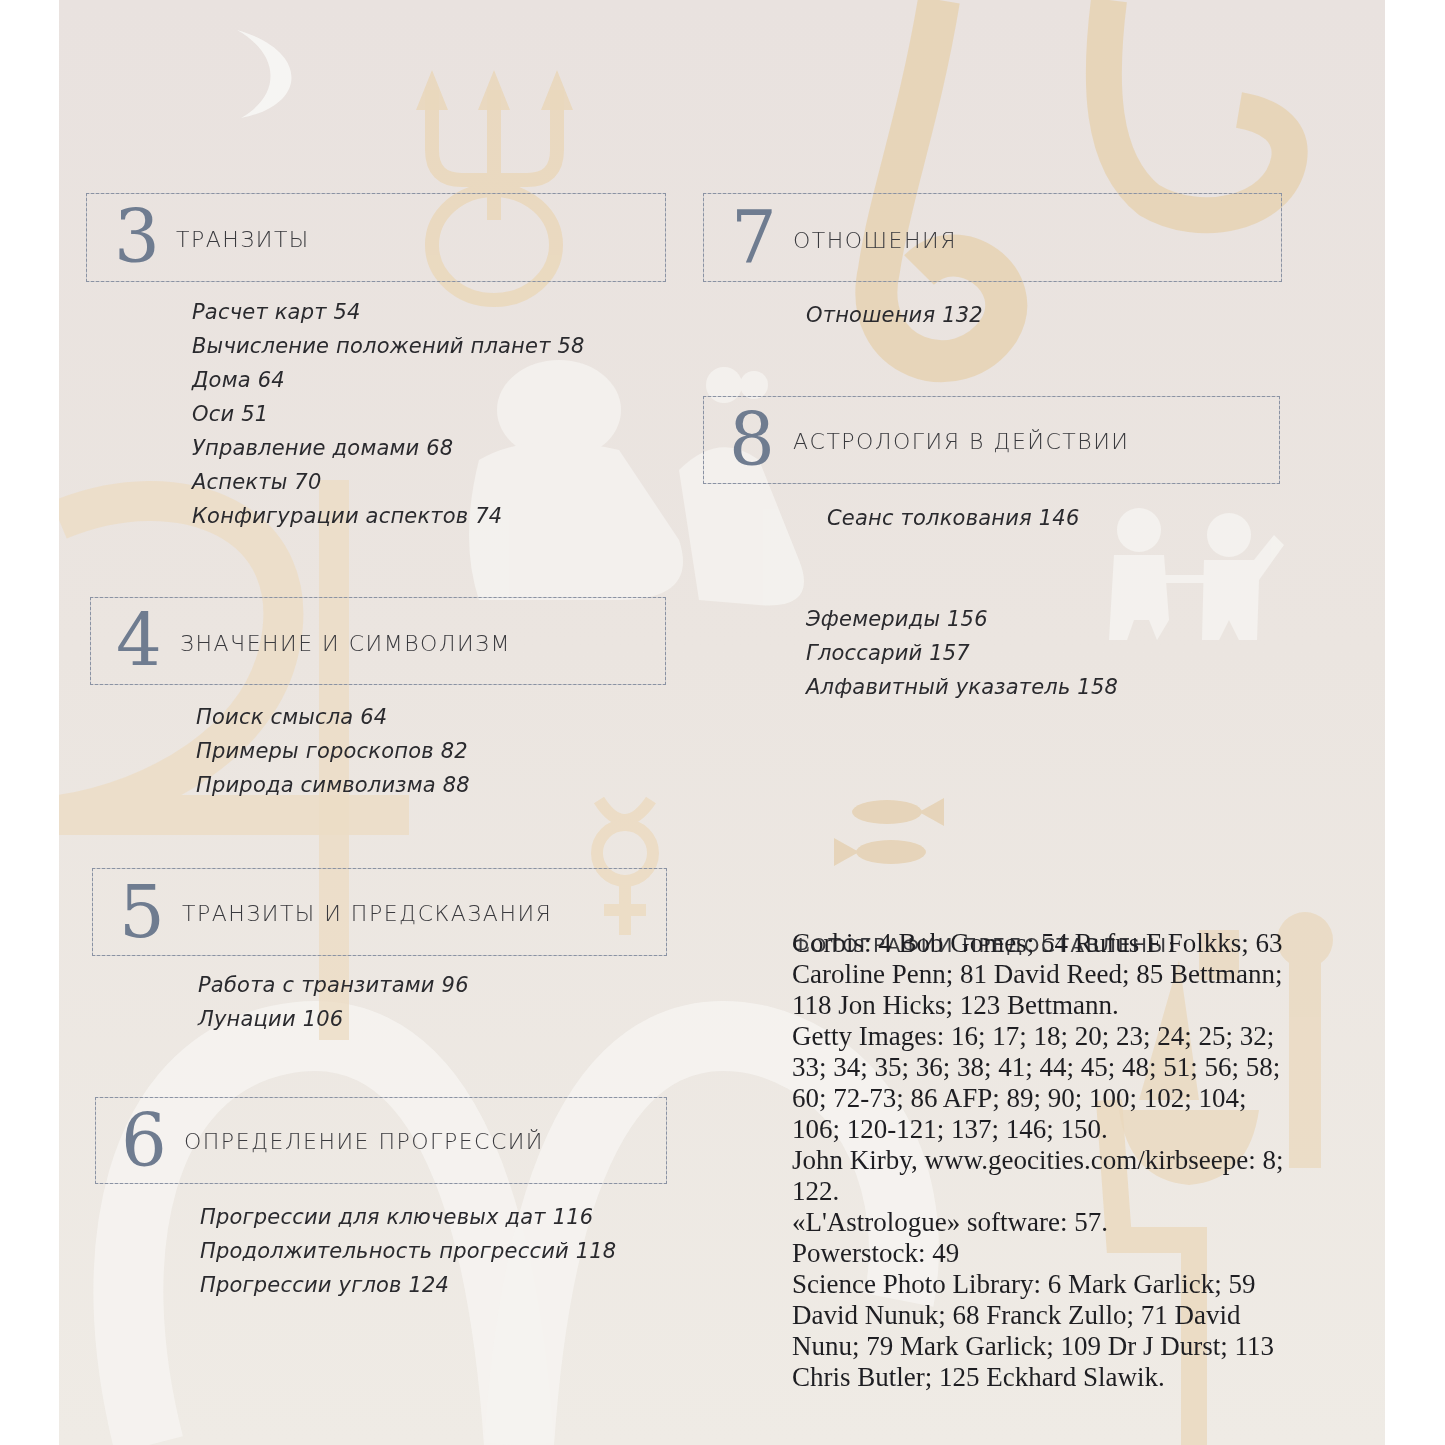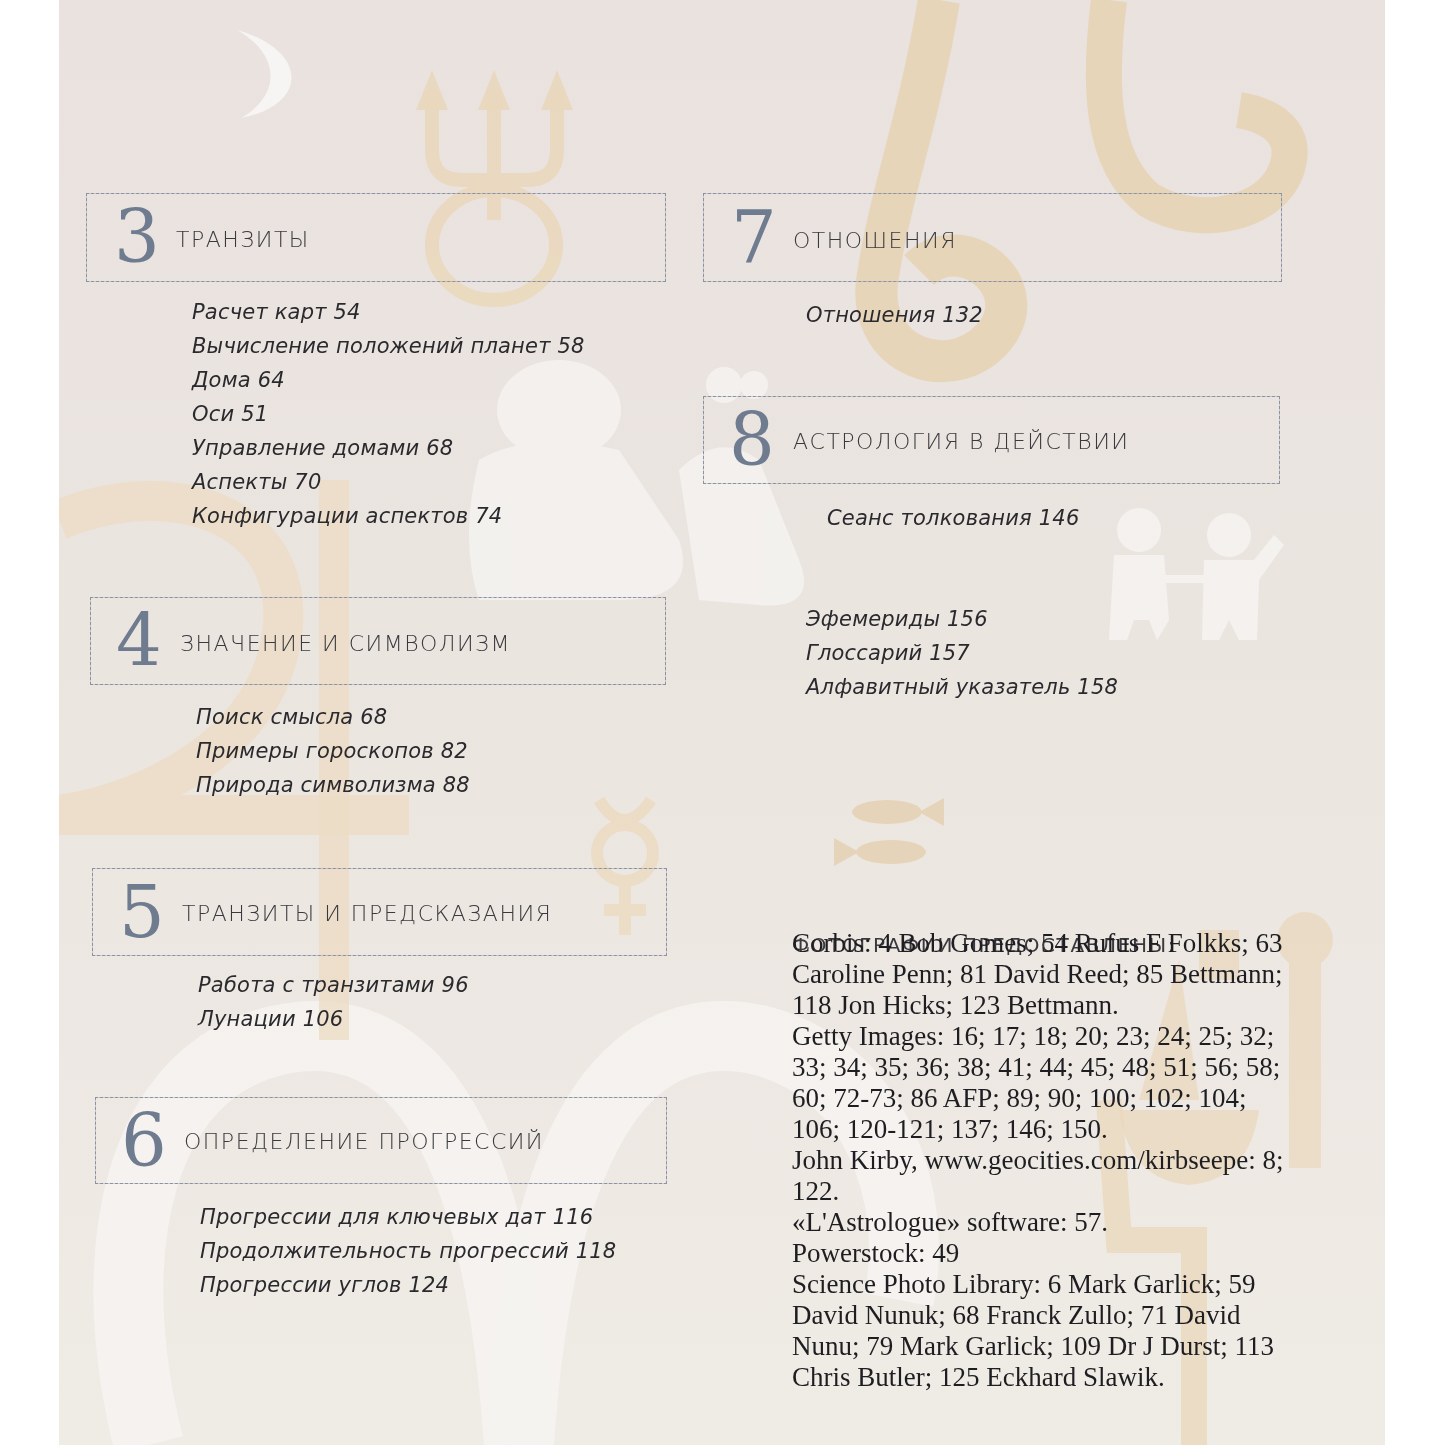--- a/index.html
+++ b/index.html
@@ -126,21 +126,21 @@
     <div>Оси 51</div>
     <div>Управление домами 68</div>
     <div>Аспекты 70</div>
     <div>Конфигурации аспектов 74</div>
   </div>
 
   <div class="box" style="left:31px;top:597px;width:574px;height:86px;"></div>
   <div class="num" style="left:57px;top:605px;">4</div>
   <div class="title" style="left:121px;top:631px;">ЗНАЧЕНИЕ И СИМВОЛИЗМ</div>
   <div class="toc" style="left:137px;top:700px;">
-    <div>Поиск смысла 68</div>
+    <div>Поиск смысла 64</div>
     <div>Примеры гороскопов 82</div>
     <div>Природа символизма 88</div>
   </div>
 
   <div class="box" style="left:33px;top:868px;width:573px;height:86px;"></div>
   <div class="num" style="left:60px;top:876px;">5</div>
   <div class="title" style="left:123px;top:901px;">ТРАНЗИТЫ И ПРЕДСКАЗАНИЯ</div>
   <div class="toc" style="left:139px;top:968px;">
     <div>Работа с транзитами 96</div>
     <div>Лунации 106</div>

